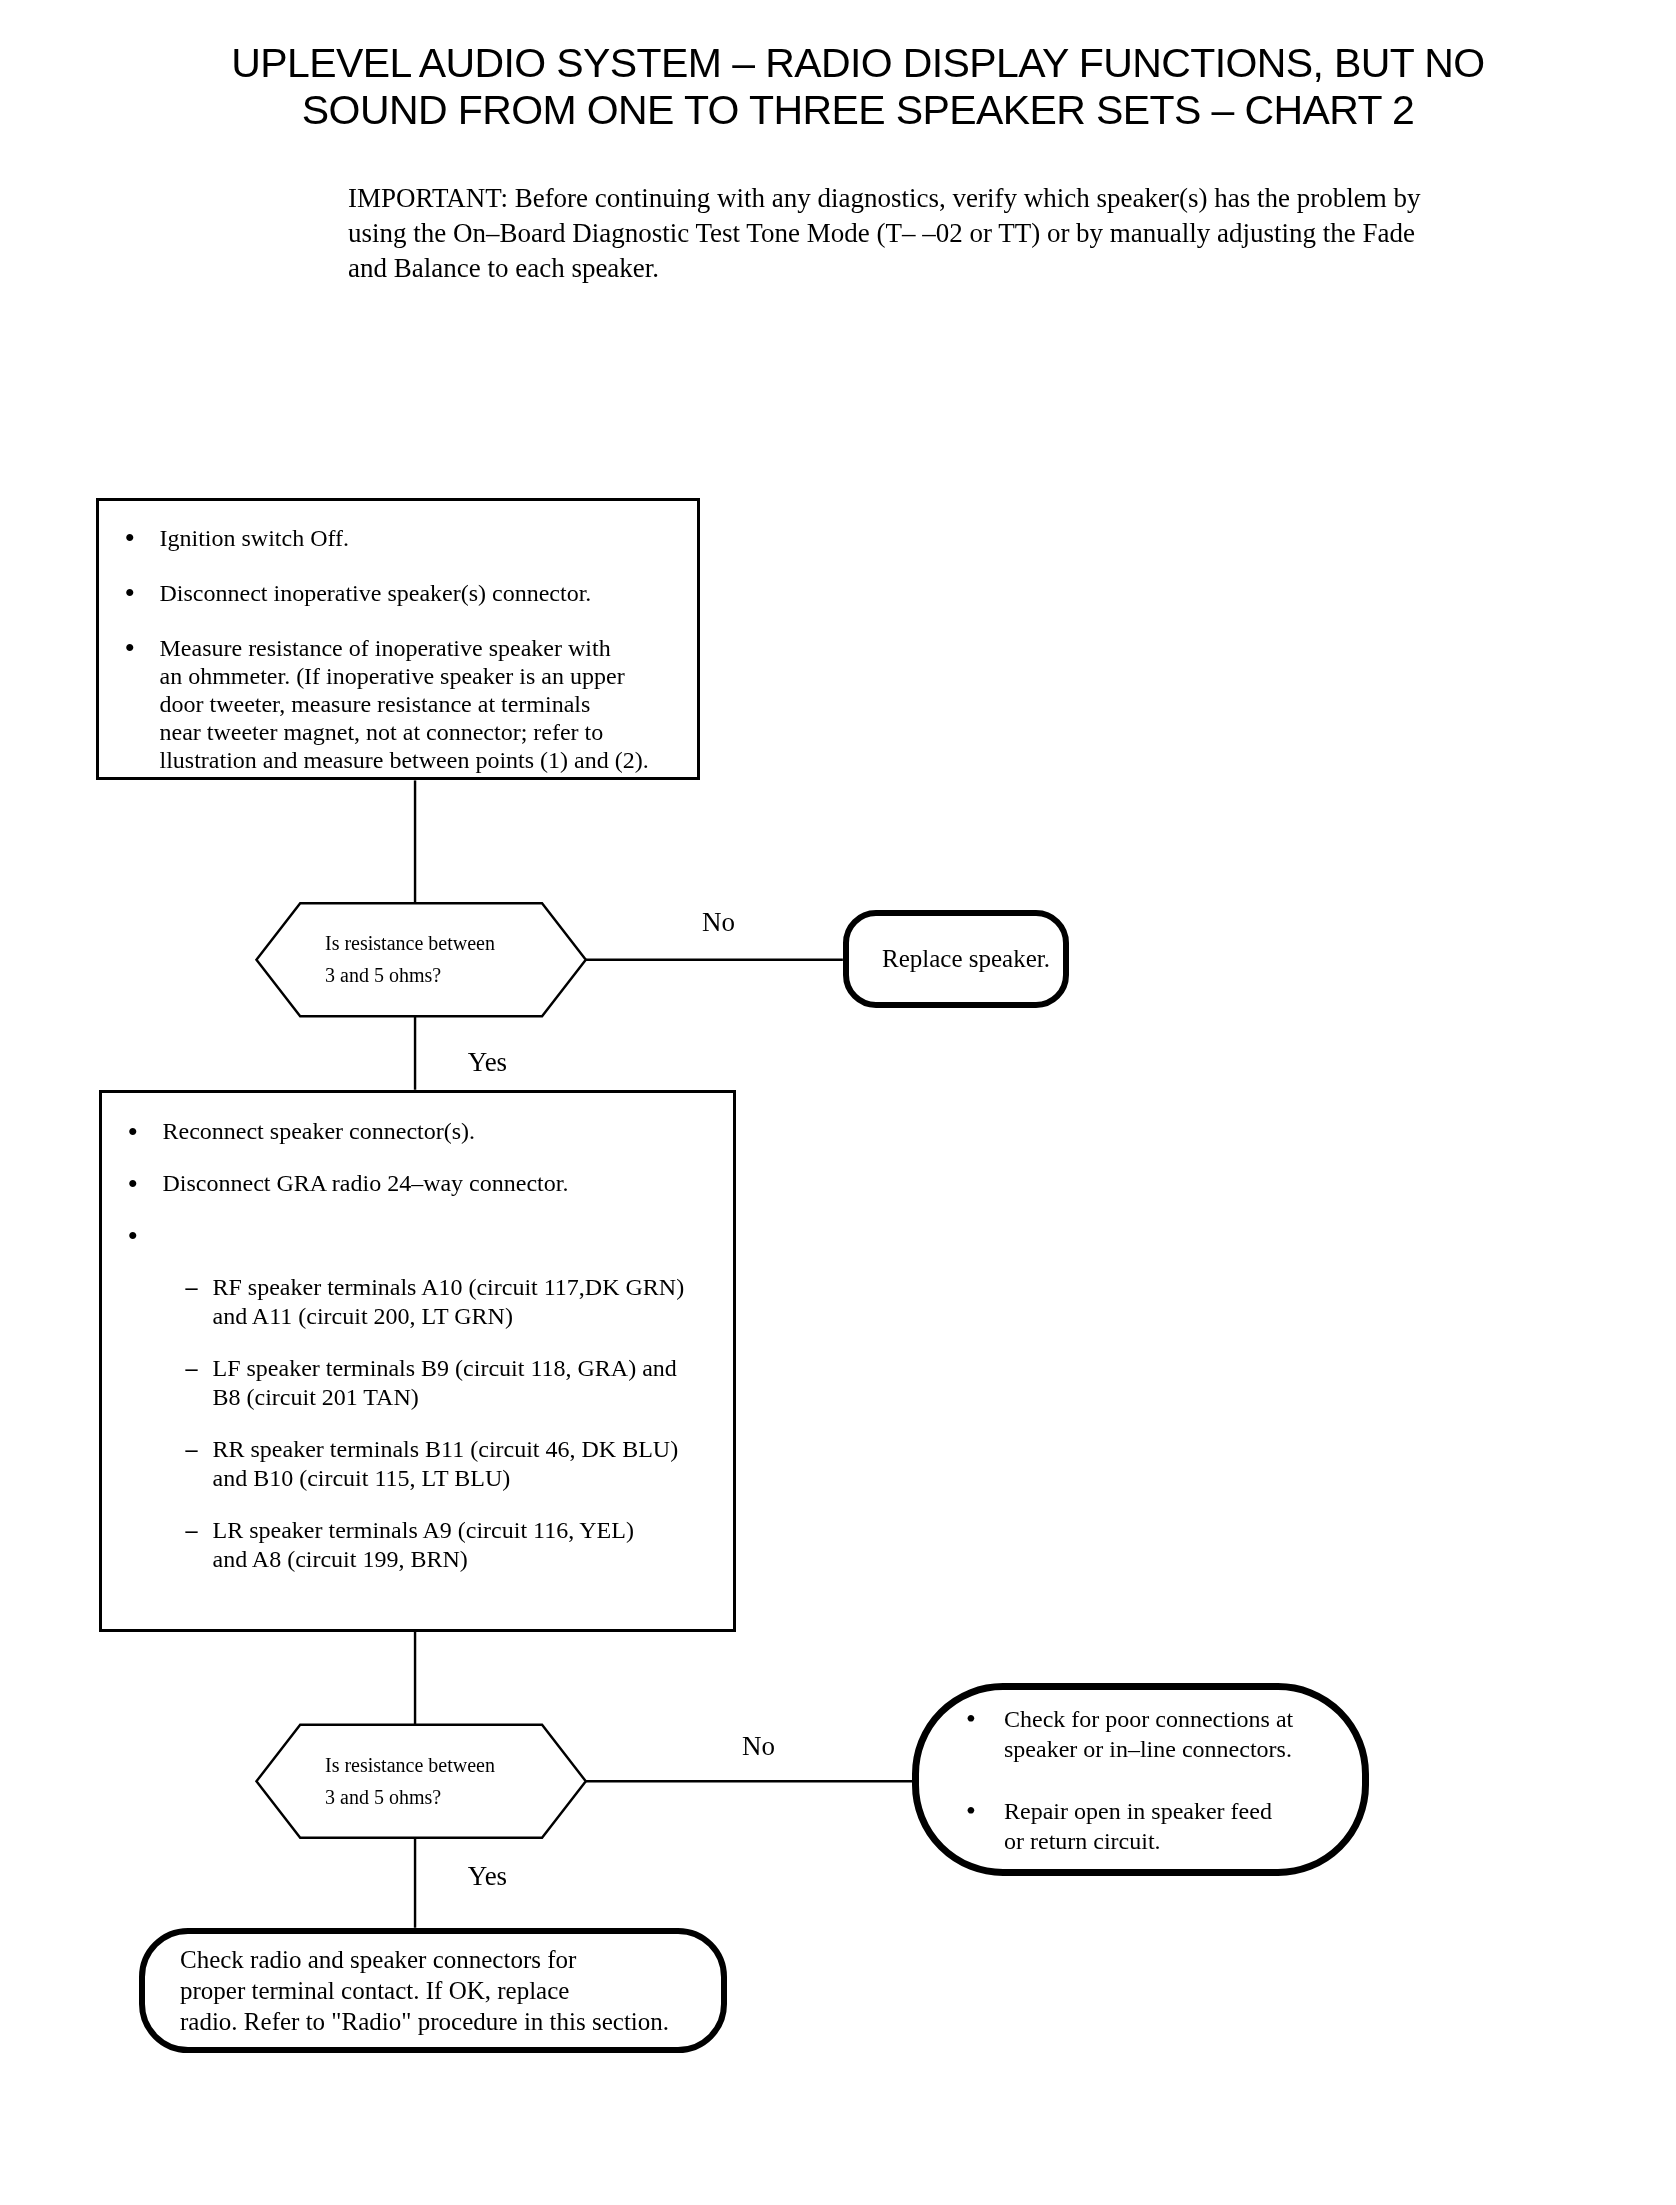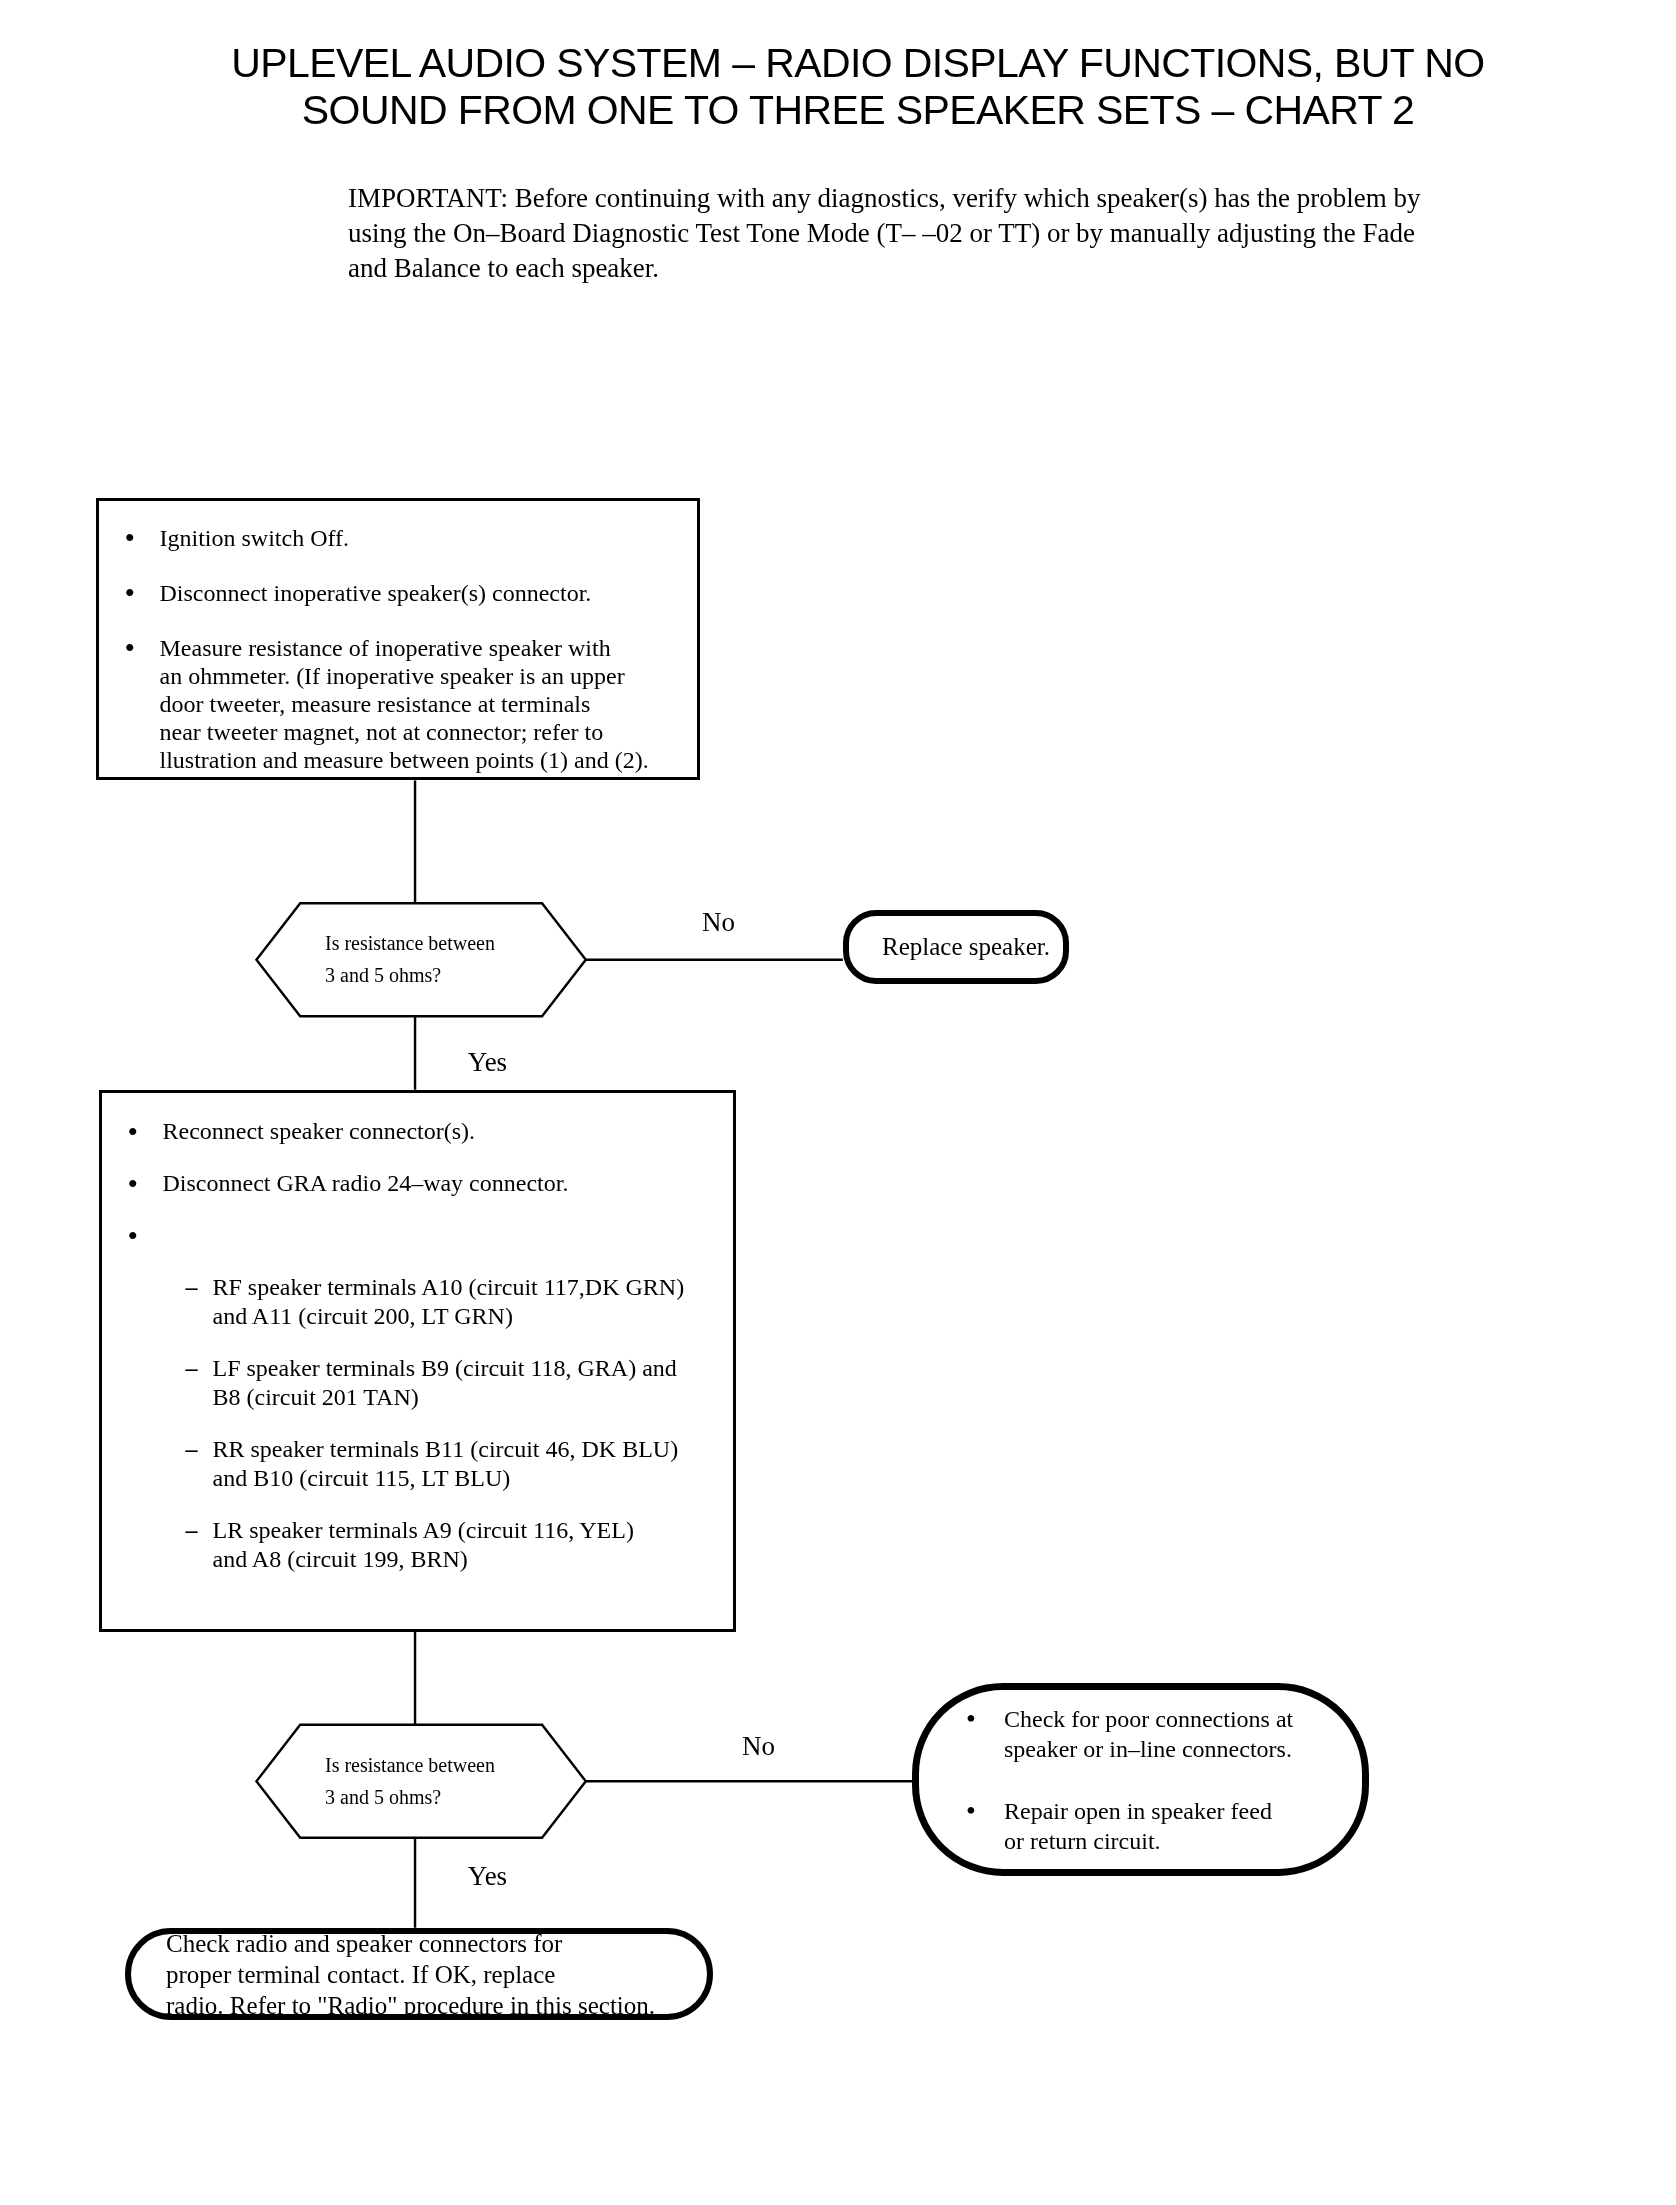--- a/index.html
+++ b/index.html
@@ -64,35 +64,35 @@
   .branch{
     font-size:27px;line-height:30px;
     text-align:center;width:85px;
   }
   
   .term{
     background:#ffffff;border:6.7px solid #000000;
     box-sizing:border-box;
   }
   .replace{
-    left:843px;top:910px;width:226px;height:74px;
+    left:843px;top:910px;width:226px;height:98px;
     border-radius:33px;
     display:flex;align-items:center;justify-content:center;
     font-size:25px;
   }
   .stadium{
     left:912px;top:1683px;width:457px;height:193px;
     border:7.3px solid #000000;border-radius:91px;
     display:flex;flex-direction:column;justify-content:center;
     gap:32px;padding-left:47px;
   }
   .stadium .bu{flex:0 0 38px;font-size:28px;line-height:30px;}
   .stadium .btxt{font-size:24px;line-height:30px;}
   .final{
-    left:125px;top:1928px;width:588px;height:92px;
+    left:139px;top:1928px;width:588px;height:125px;
     border-radius:49px;
     display:flex;align-items:center;
     padding-left:35px;
     font-size:25px;line-height:31px;
     white-space:pre-line;
   }
 </style>
 </head>
 <body>
 

